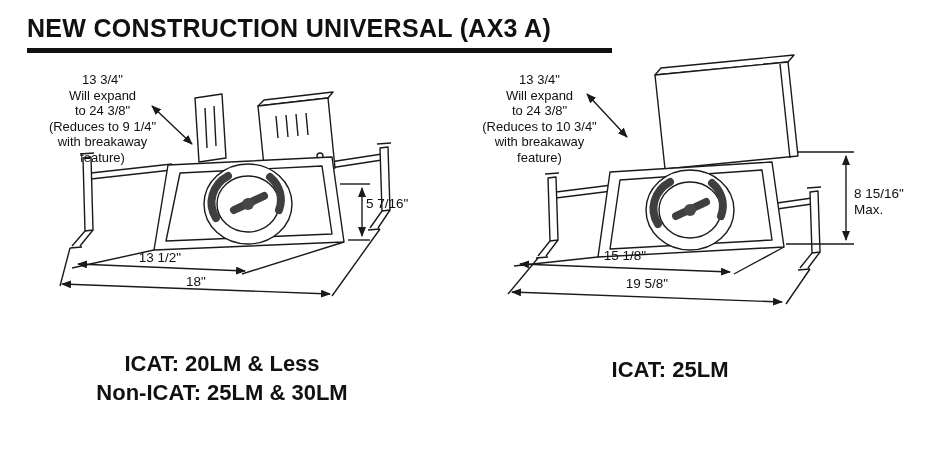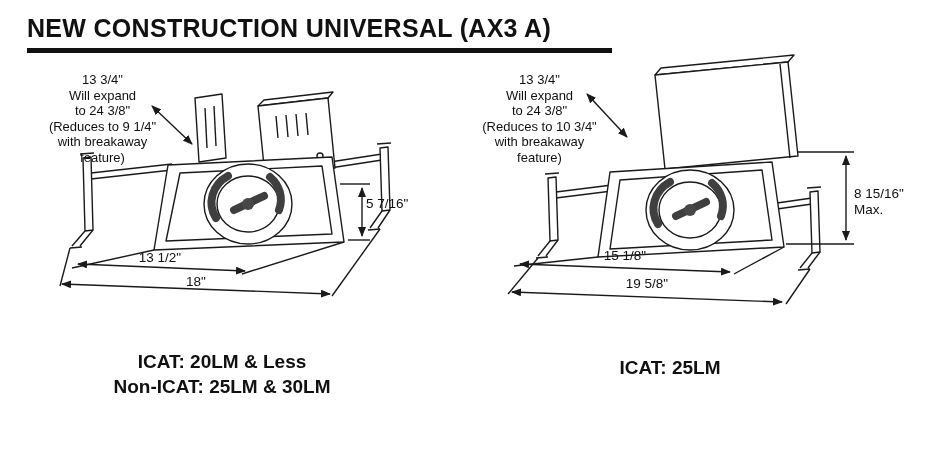--- a/index.html
+++ b/index.html
@@ -17,21 +17,21 @@
   .note {
     position:absolute; font-size:13px; line-height:1.2; text-align:center;
     white-space:pre-line;
   }
   .dim {
     position:absolute; font-size:13.5px; text-align:center; white-space:pre-line;
     line-height:1.15;
   }
   .dim.left-align { text-align:left; }
   .caption {
-    position:absolute; font-size:19px; font-weight:bold; text-align:center;
+    position:absolute; font-size:22px; font-weight:bold; text-align:center;
     white-space:pre-line; line-height:1.3;
   }
   svg.fig { position:absolute; }
   .ln { stroke:#1a1a1a; stroke-width:1.4; fill:none; stroke-linejoin:round; }
   .ln [fill="#fff"] { fill:#ffffff; }
   .shade { stroke:#3f3f3f; stroke-width:8; fill:none; stroke-linecap:round; }
 </style>
 </head>
 <body>
 

